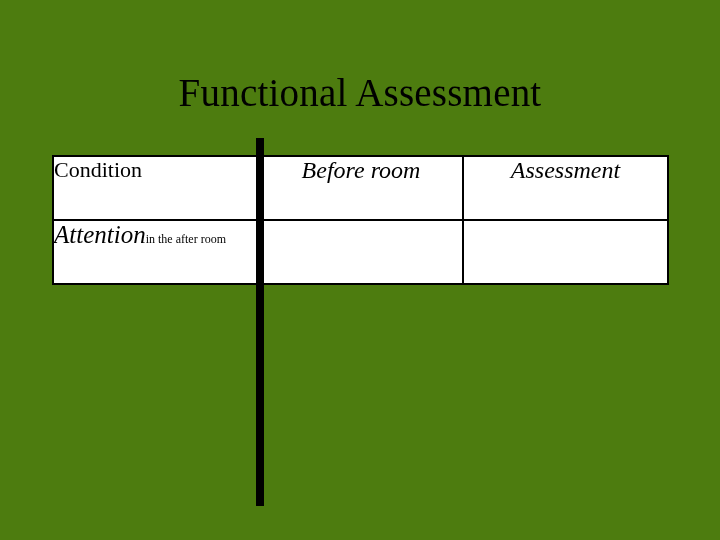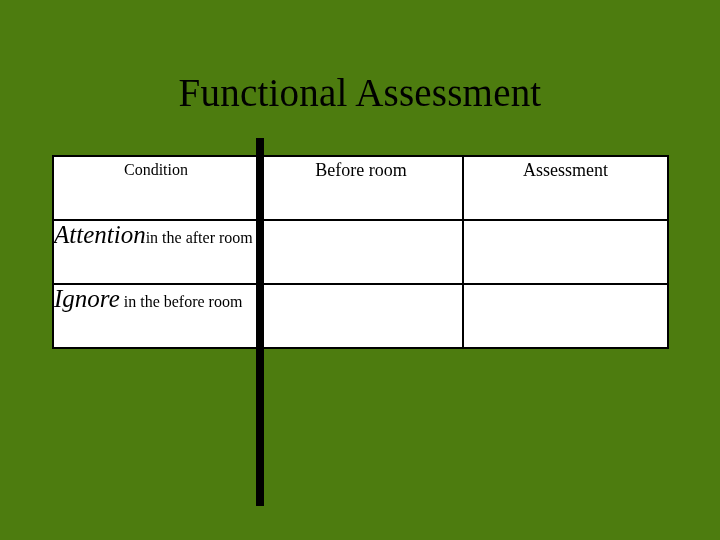--- a/index.html
+++ b/index.html
@@ -56,47 +56,48 @@
   }
 
   
   .col-cond { width: 206px; }
   .col-before { width: 204px; }
   .col-cons { width: 205px; }
 
   
   .hdr-row td { height: 62px; }
   .hdr-cond {
-    font-size: 16px;
+    font-size: 22px;
     line-height: 26px;
     padding: 12px 0 0 8px;
-    text-align: center;
+    text-align: left;
   }
   .hdr-center {
-    font-size: 18px;
+    font-size: 24px;
     line-height: 26px;
     padding: 12px 4px 0 4px;
     text-align: center;
+    font-style: italic;
   }
 
   
   .body-row td { height: 62px; }
   .body-row.tall td { height: 66px; }
 
   .cond-cell {
     padding: 9px 4px 0 8px;
     text-align: left;
   }
   .cond-main {
     font-size: 25px;
     line-height: 27px;
     font-style: italic;
   }
   .cond-sub {
-    font-size: 16px;
+    font-size: 12px;
     line-height: 16px;
   }
   .cond-sub.gap { margin-left: 4px; }
 
   .blank-cell { }
 
   
   .thick-divider {
     position: absolute;
     left: 256px;
@@ -127,25 +128,18 @@
       </tr>
     </thead>
     <tbody>
       <tr class="body-row">
         <td class="cond-cell">
           <span class="cond-main">Attention</span><span class="cond-sub">in the after room</span>
         </td>
         <td class="blank-cell"></td>
         <td class="blank-cell"></td>
       </tr>
-      <tr class="body-row">
-        <td class="cond-cell">
-          <span class="cond-main">Ignore</span><span class="cond-sub gap">in the before room</span>
-        </td>
-        <td class="blank-cell"></td>
-        <td class="blank-cell"></td>
-      </tr>
     </tbody>
   </table>
 
   <div class="thick-divider"></div>
 
 </div>
 
 </body></html>

